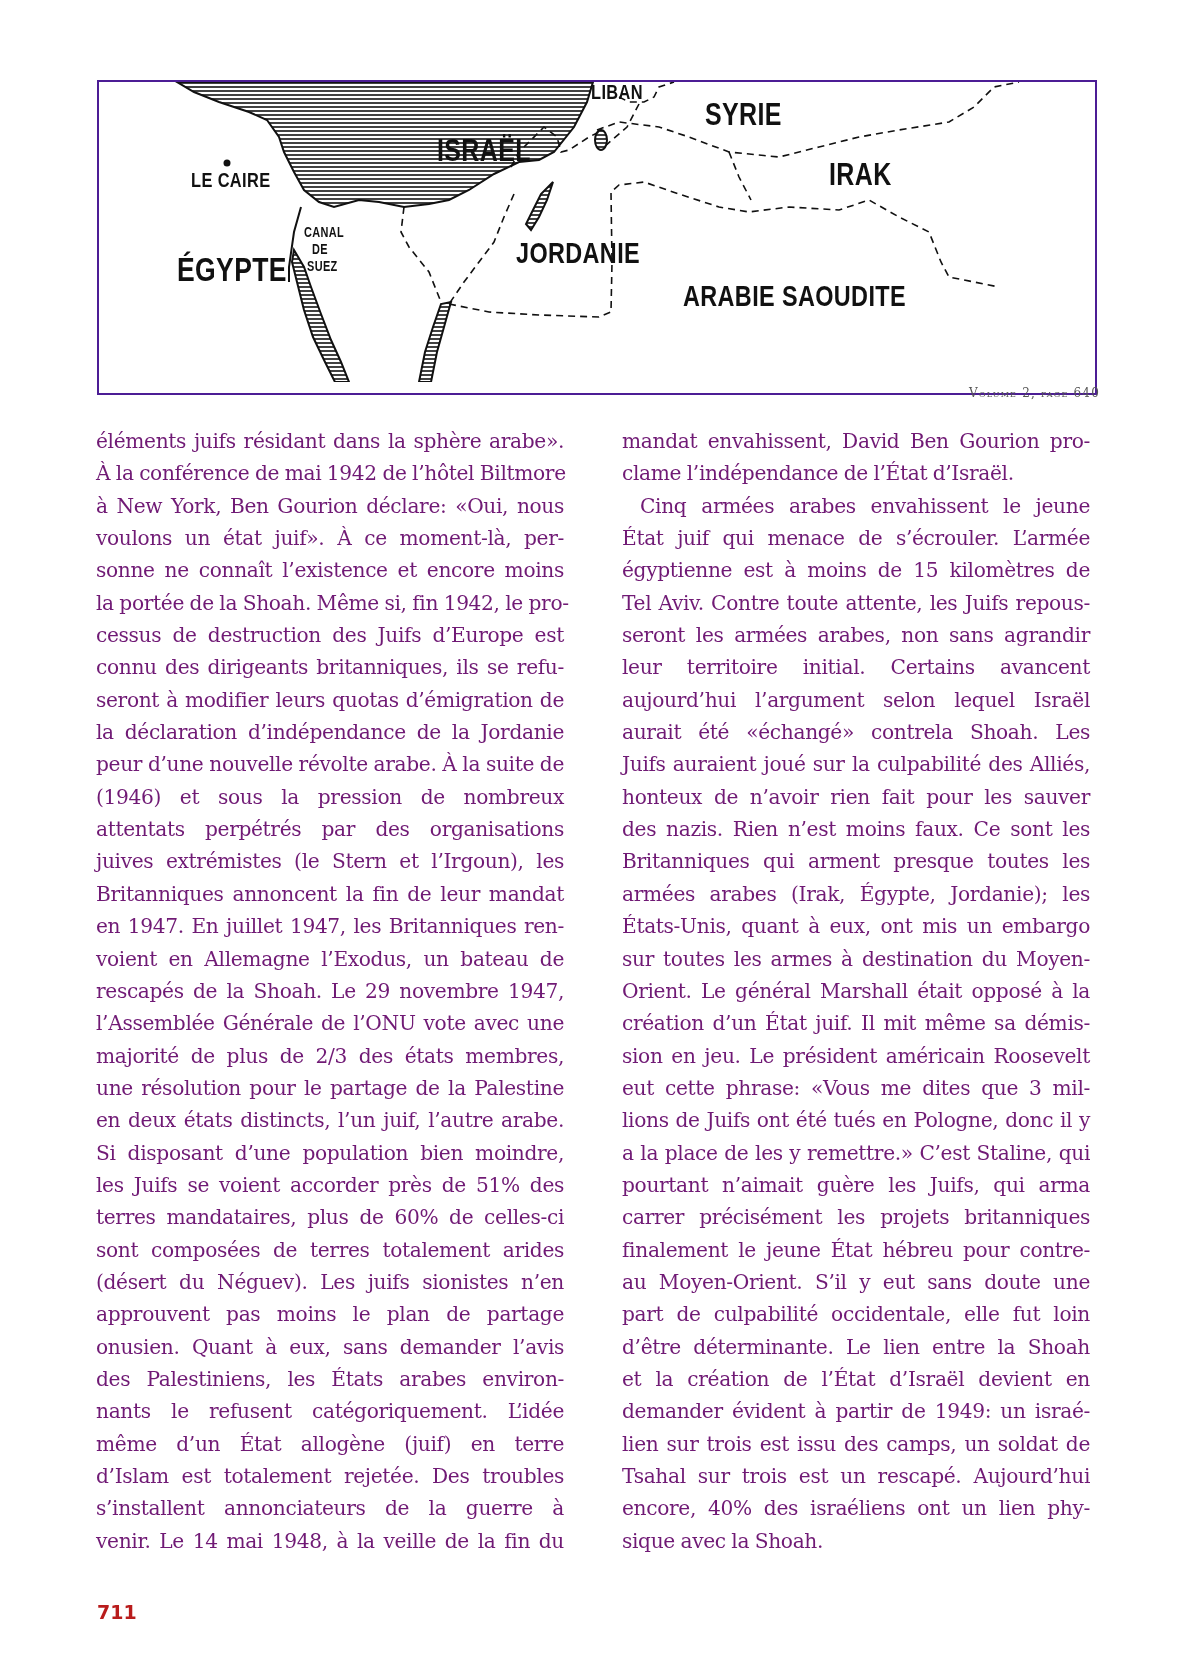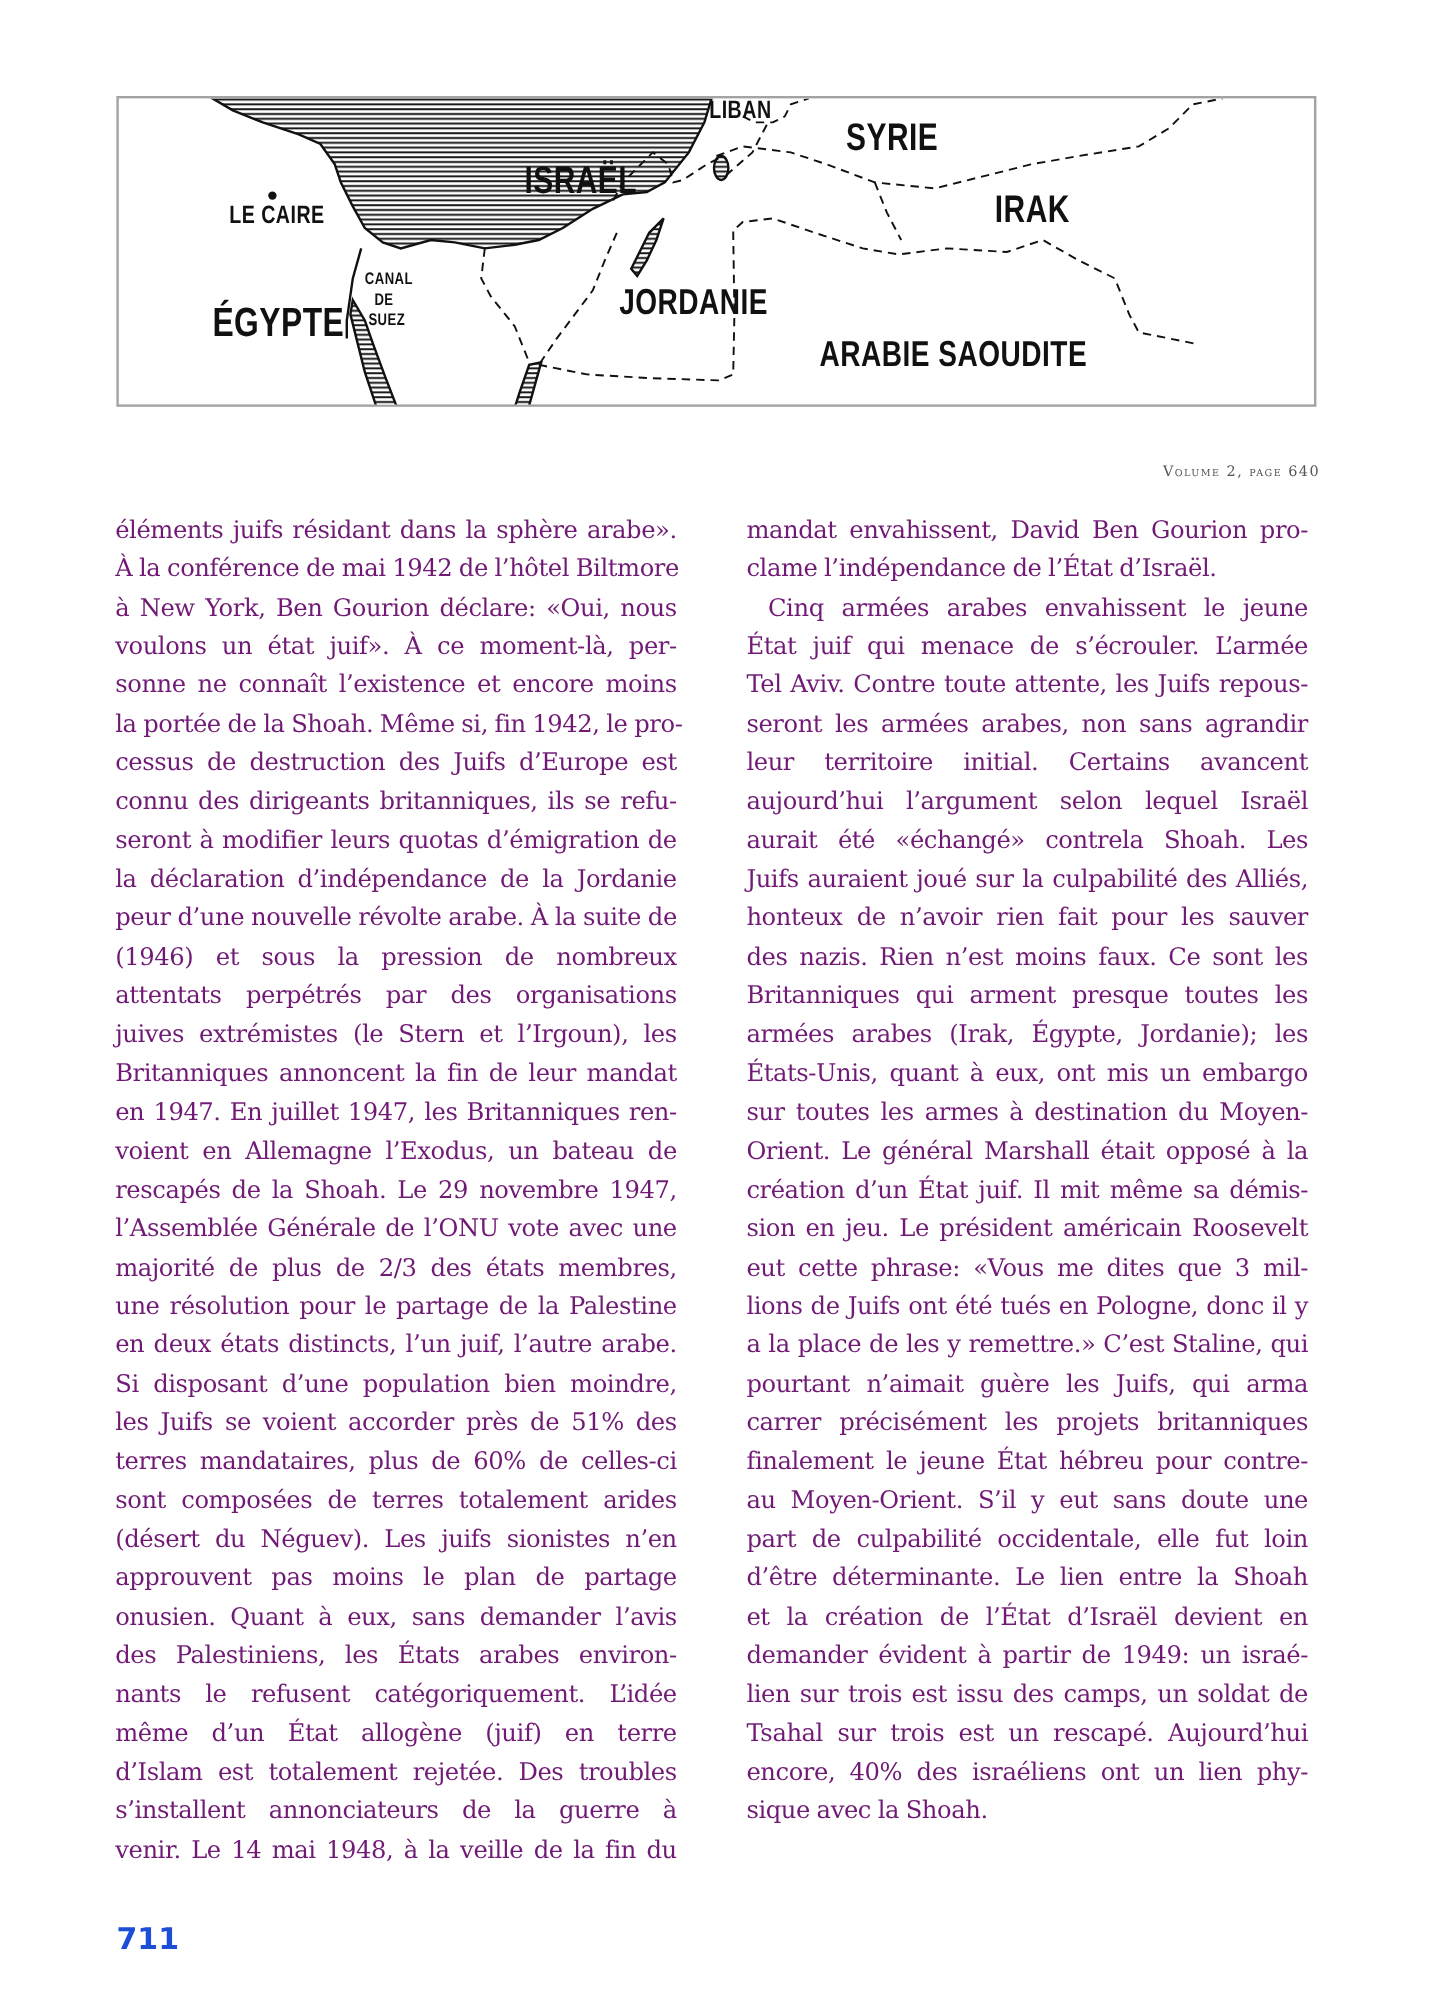--- a/index.html
+++ b/index.html
@@ -1,19 +1,19 @@
 <!DOCTYPE html>
 <html><head>
 <meta charset="utf-8">
 <style>
   html, body { margin: 0; padding: 0; background: #ffffff; }
   body { width: 1200px; height: 1680px; position: relative; overflow: hidden; color: #1e1e1e; }
   .map-frame {
-    position: absolute; left: 97px; top: 80px; width: 1000px; height: 259px;
-    border: 2px solid #a3a3a3; box-sizing: border-box; background: #fff; overflow: hidden;
+    position: absolute; left: 97px; top: 80px; width: 1000px; height: 315px;
+    border: 2px solid #4c1d95; box-sizing: border-box; background: #fff; overflow: hidden;
   }
   .map-frame svg { position: absolute; left: 0; top: 0; }
   .map-label {
     position: absolute; font-family: "Liberation Sans", sans-serif; font-weight: bold;
     color: #111; transform: scaleX(0.78); transform-origin: left top; white-space: nowrap; letter-spacing: 0.5px;
   }
   .caption {
     position: absolute; right: 100px; top: 386px; font-family: "DejaVu Serif", serif;
     font-size: 12px; color: #555; letter-spacing: 1.2px; font-variant: small-caps;
   }
@@ -21,21 +21,21 @@
     position: absolute; top: 425px; width: 468px;
     font-family: "DejaVu Serif", serif; font-size: 20.2px; line-height: 32.35px; color: #701a75;
   }
   .col-left { left: 96px; }
   .col-right { left: 622px; }
   .line { display: block; text-align: justify; text-align-last: justify; white-space: nowrap; height: 32.35px; overflow: visible; letter-spacing: -0.35px; word-spacing: -0.5px; }
   .line.last { text-align-last: left; }
   .line.indent { padding-left: 18px; }
   .folio {
     position: absolute; left: 97px; top: 1601px; font-family: "DejaVu Sans", sans-serif;
-    font-size: 25px; color: #1d4ed8; font-weight: 600;
+    font-size: 19px; color: #b91c1c; font-weight: 600;
   }
 </style>
 </head>
 <body>
 
 <div class="map-frame">
   <svg width="1000" height="300" viewBox="0 0 1000 300">
     <defs>
       <pattern id="hatch" width="6" height="4" patternUnits="userSpaceOnUse">
         <rect width="6" height="4" fill="#fff"></rect>
@@ -119,20 +119,21 @@
     <span class="line">même d’un État allogène (juif) en terre</span>
     <span class="line">d’Islam est totalement rejetée. Des troubles</span>
     <span class="line">s’installent annonciateurs de la guerre à</span>
     <span class="line">venir. Le 14 mai 1948, à la veille de la fin du</span>
   </div>
 <div class="col col-right" id="colRight">
     <span class="line">mandat envahissent, David Ben Gourion pro-</span>
     <span class="line last">clame l’indépendance de l’État d’Israël.</span>
     <span class="line indent">Cinq armées arabes envahissent le jeune</span>
     <span class="line">État juif qui menace de s’écrouler. L’armée</span>
+    <span class="line">égyptienne est à moins de 15 kilomètres de</span>
     <span class="line">Tel Aviv. Contre toute attente, les Juifs repous-</span>
     <span class="line">seront les armées arabes, non sans agrandir</span>
     <span class="line">leur territoire initial. Certains avancent</span>
     <span class="line">aujourd’hui l’argument selon lequel Israël</span>
     <span class="line">aurait été «échangé» contrela Shoah. Les</span>
     <span class="line">Juifs auraient joué sur la culpabilité des Alliés,</span>
     <span class="line">honteux de n’avoir rien fait pour les sauver</span>
     <span class="line">des nazis. Rien n’est moins faux. Ce sont les</span>
     <span class="line">Britanniques qui arment presque toutes les</span>
     <span class="line">armées arabes (Irak, Égypte, Jordanie); les</span>

